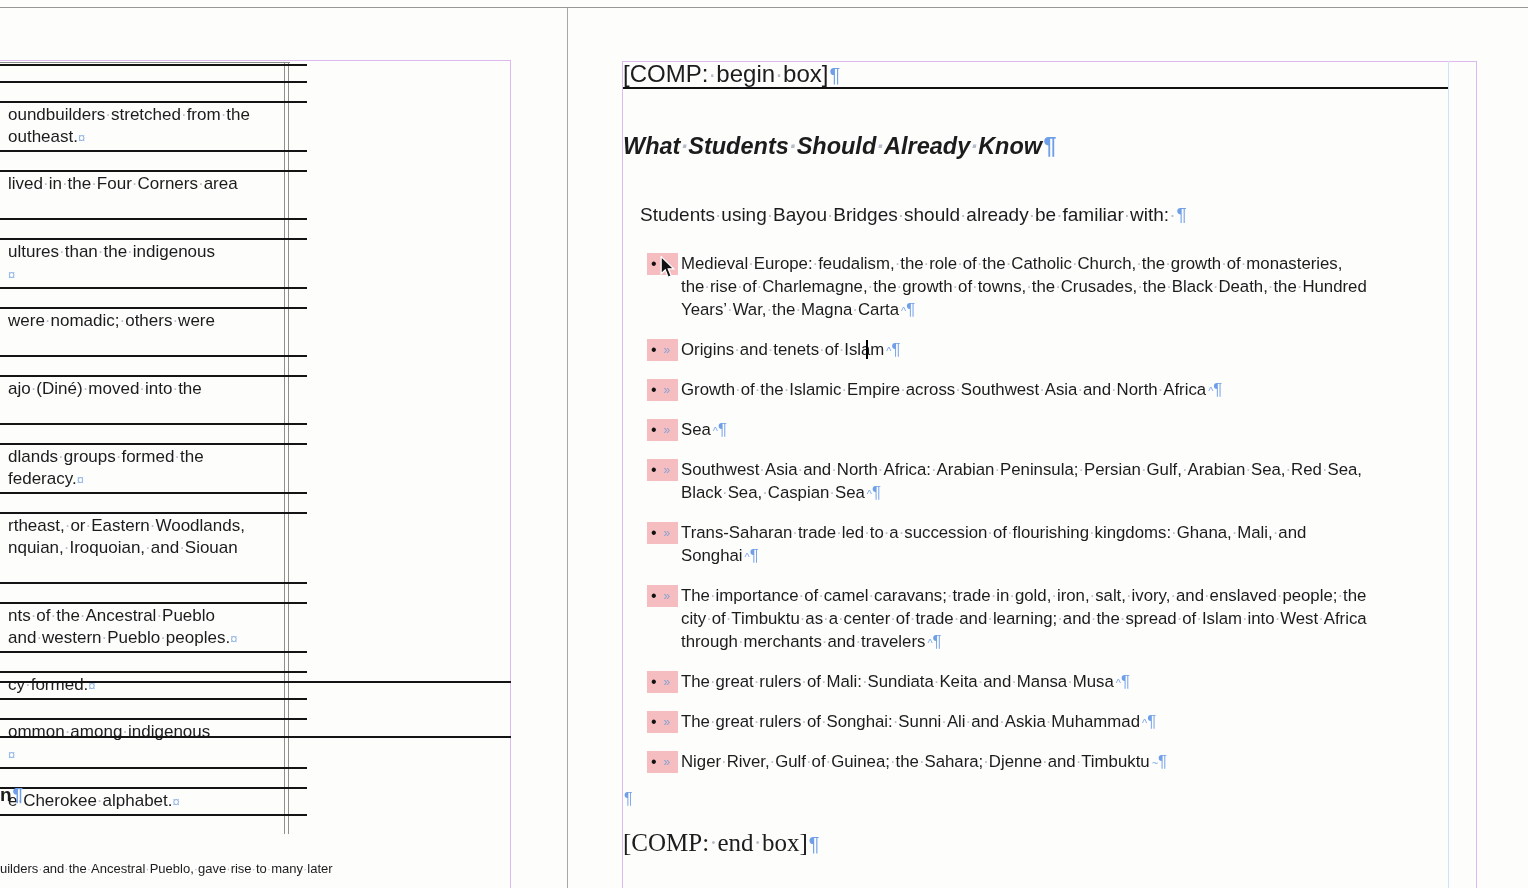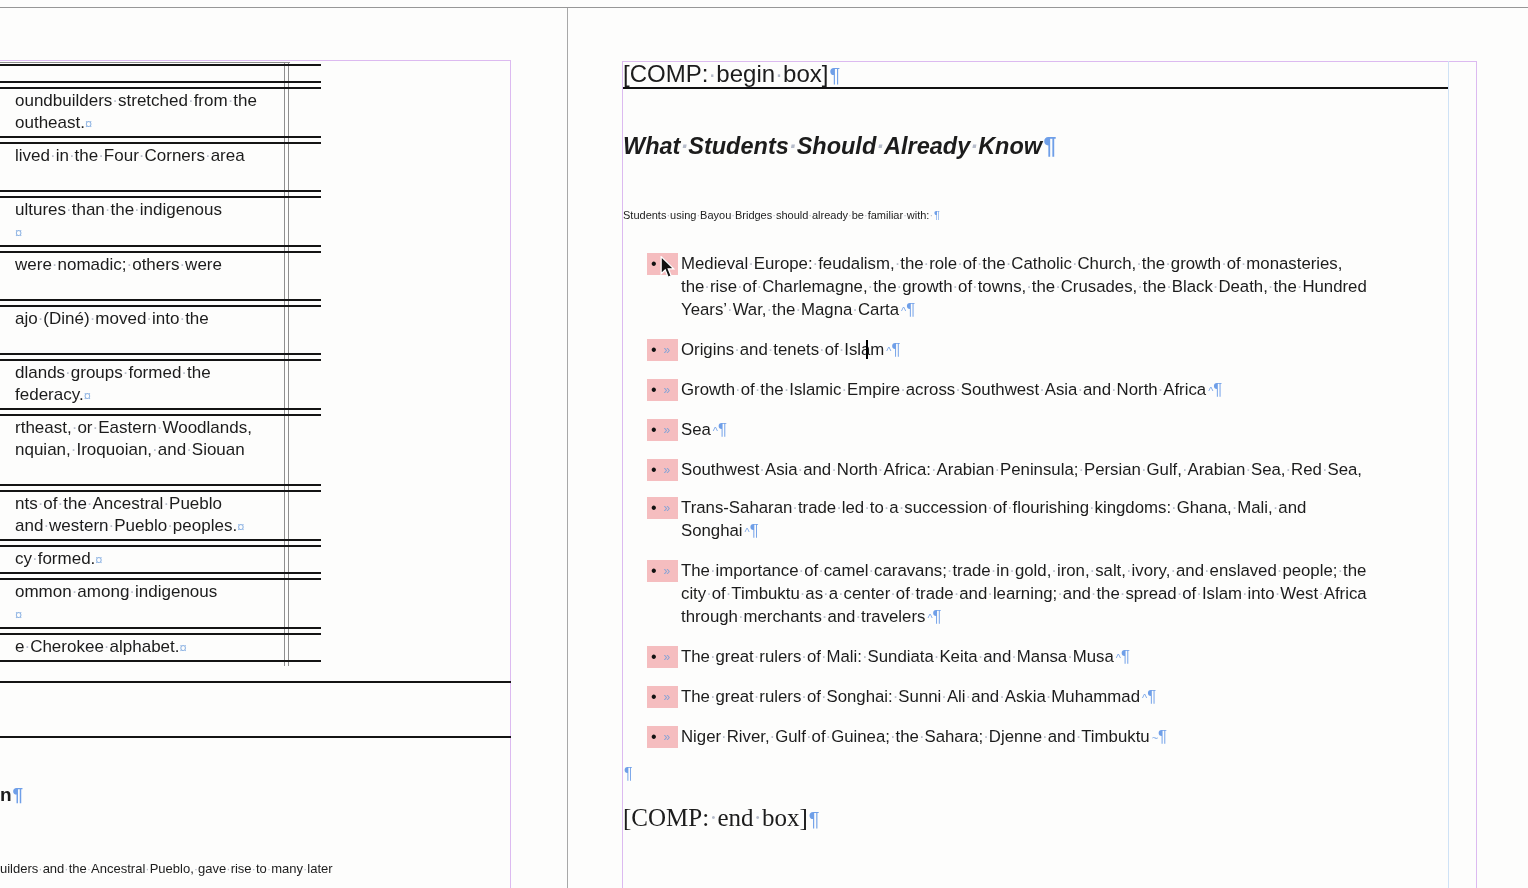--- a/index.html
+++ b/index.html
@@ -17,21 +17,21 @@
   .lp-bound-top{position:absolute;left:0;top:60px;width:511px;height:0;border-top:1px solid #dcbaf0;}
   .lp-bound-right{position:absolute;left:510px;top:60px;height:828px;width:0;border-left:1px solid #dcbaf0;}
 
   .left-table{position:absolute;left:0;top:62px;width:290px;}
   .lt-topline{position:absolute;left:0;top:0;width:290px;height:0;border-top:1px solid #8f8f8f;}
   .lt-v1{position:absolute;left:284px;top:0;bottom:0;width:0;border-left:1px solid #8f8f8f;}
   .lt-v2{position:absolute;left:288px;top:0;bottom:0;width:0;border-left:1px solid #8f8f8f;}
   .lt-rows{position:relative;margin-top:2px;}
   .t-row{
     width:291px;border-top:2px solid #141414;border-bottom:2px solid #141414;
-    padding:1px 15px;margin-bottom:4px;
+    padding:1px 8px;margin-bottom:18px;
     font-size:17px;line-height:22px;white-space:nowrap;
   }
   .t-row.empty{height:13px;}
   .t-line{display:block;min-height:22px;}
   .cellmark{color:#8fb4e3;font-size:13px;}
 
   .below-box{
     position:absolute;left:0;top:681px;width:511px;height:53px;
     border-top:2px solid #141414;border-bottom:2px solid #141414;
   }
@@ -44,21 +44,21 @@
   .rp-bound-left{position:absolute;left:55px;top:61px;bottom:0;width:0;border-left:1px solid #dcbaf0;}
   .rp-bound-right{position:absolute;left:909px;top:61px;bottom:0;width:0;border-left:1px solid #dcbaf0;}
   .rp-colline{position:absolute;left:881px;top:61px;bottom:0;width:0;border-left:1px solid #cfe2f6;}
 
   .rp-content{position:absolute;left:56px;top:62px;width:825px;}
   .begin-box{
     font-size:24px;line-height:23px;border-bottom:2px solid #111;
     white-space:nowrap;
   }
   .rp-h1{margin:44px 0 0 0;font-size:23.5px;line-height:26px;font-weight:bold;white-space:nowrap;font-style:italic;}
-  .rp-intro{margin:46px 0 0 0;font-size:11px;line-height:20px;white-space:nowrap;}
+  .rp-intro{margin:46px 0 0 17px;font-size:19px;line-height:20px;white-space:nowrap;}
 
   .bullet-list{list-style:none;margin:27px 0 0 0;padding:0 0 0 24px;}
   .bullet-item{display:flex;align-items:flex-start;margin-bottom:15px;}
   .b-marker{
     flex:0 0 31px;width:31px;height:22px;margin-right:3px;margin-top:1px;
     background:#f5bdbf;display:flex;align-items:center;
   }
   .b-dot{color:#111;font-size:16px;margin-left:4px;line-height:22px;}
   .b-tab{color:#85a3d6;font-size:12px;margin-left:7px;line-height:22px;}
   .b-text{position:relative;font-size:16.8px;line-height:23px;}
@@ -210,20 +210,21 @@
               <div class="b-line">Sea<span class="eol">^</span><span class="pmark">¶</span></div>
             </div>
           </li>
           <li class="bullet-item">
             <span class="b-marker">
               <span class="b-dot">•</span>
               <span class="b-tab">»</span>
             </span>
             <div class="b-text">
               <div class="b-line">Southwest<span class="sp">·</span>Asia<span class="sp">·</span>and<span class="sp">·</span>North<span class="sp">·</span>Africa:<span class="sp">·</span>Arabian<span class="sp">·</span>Peninsula;<span class="sp">·</span>Persian<span class="sp">·</span>Gulf,<span class="sp">·</span>Arabian<span class="sp">·</span>Sea,<span class="sp">·</span>Red<span class="sp">·</span>Sea,</div>
+              <div class="b-line">Black<span class="sp">·</span>Sea,<span class="sp">·</span>Caspian<span class="sp">·</span>Sea<span class="eol">^</span><span class="pmark">¶</span></div>
             </div>
           </li>
           <li class="bullet-item">
             <span class="b-marker">
               <span class="b-dot">•</span>
               <span class="b-tab">»</span>
             </span>
             <div class="b-text">
               <div class="b-line">Trans-Saharan<span class="sp">·</span>trade<span class="sp">·</span>led<span class="sp">·</span>to<span class="sp">·</span>a<span class="sp">·</span>succession<span class="sp">·</span>of<span class="sp">·</span>flourishing<span class="sp">·</span>kingdoms:<span class="sp">·</span>Ghana,<span class="sp">·</span>Mali,<span class="sp">·</span>and</div>
               <div class="b-line">Songhai<span class="eol">^</span><span class="pmark">¶</span></div>

